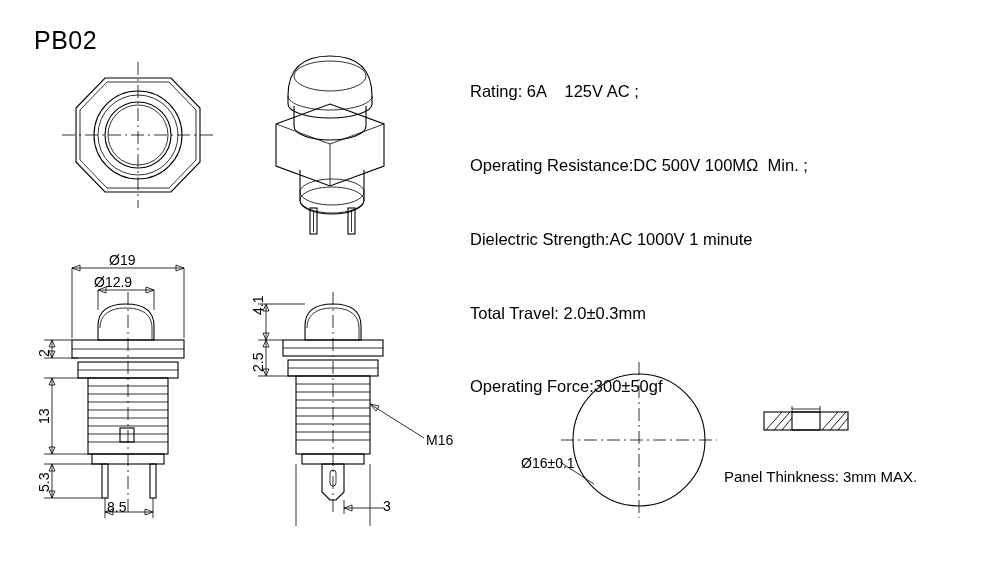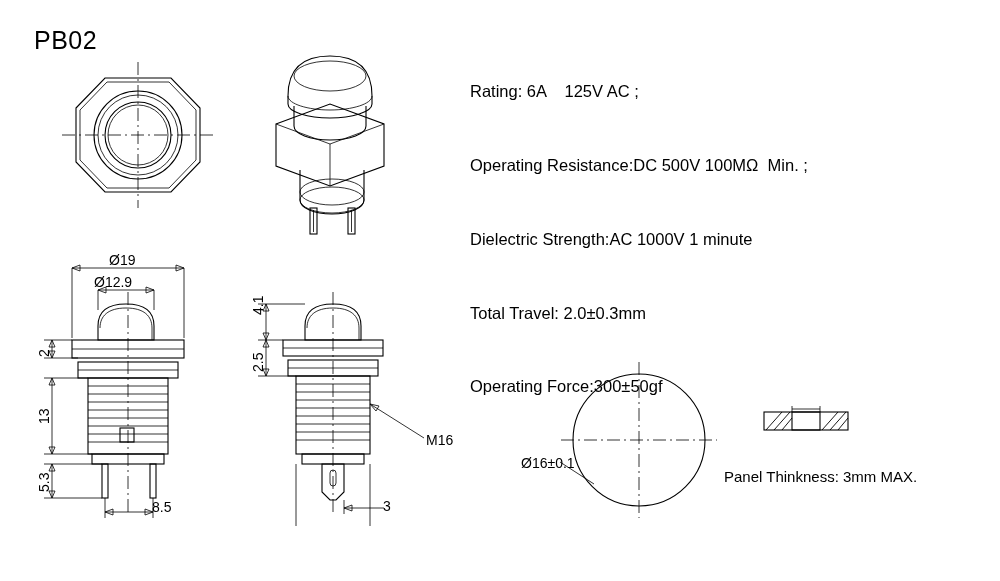--- a/index.html
+++ b/index.html
@@ -261,21 +261,21 @@
       <line class="ln-thin" x1="792" y1="409" x2="820" y2="409"></line>
     </g>
 
   </svg>
 
   <div class="dim" style="left:109px; top:252px;">Ø19</div>
   <div class="dim" style="left:94px; top:274px;">Ø12.9</div>
   <div class="dim vert" style="left:36px; top:357px; transform: rotate(-90deg);">2</div>
   <div class="dim vert" style="left:36px; top:424px; transform: rotate(-90deg);">13</div>
   <div class="dim vert" style="left:36px; top:492px; transform: rotate(-90deg);">5.3</div>
-  <div class="dim" style="left:107px; top:499px;padding-left:45px;">8.5</div>
+  <div class="dim" style="left:107px; top:499px;">8.5</div>
 
   <div class="dim vert" style="left:250px; top:315px; transform: rotate(-90deg);">4.1</div>
   <div class="dim vert" style="left:250px; top:372px; transform: rotate(-90deg);">2.5</div>
   <div class="dim" style="left:426px; top:432px;">M16</div>
   <div class="dim" style="left:383px; top:498px;">3</div>
   <div class="dim" style="left:307px; top:539px;font-style:italic;">Ø14.8</div>
 
   <div class="dim" style="left:482px; top:455px;margin-left:39px;">Ø16±0.1</div>
 
   <div class="cutout-label">CUT-OUT</div>

